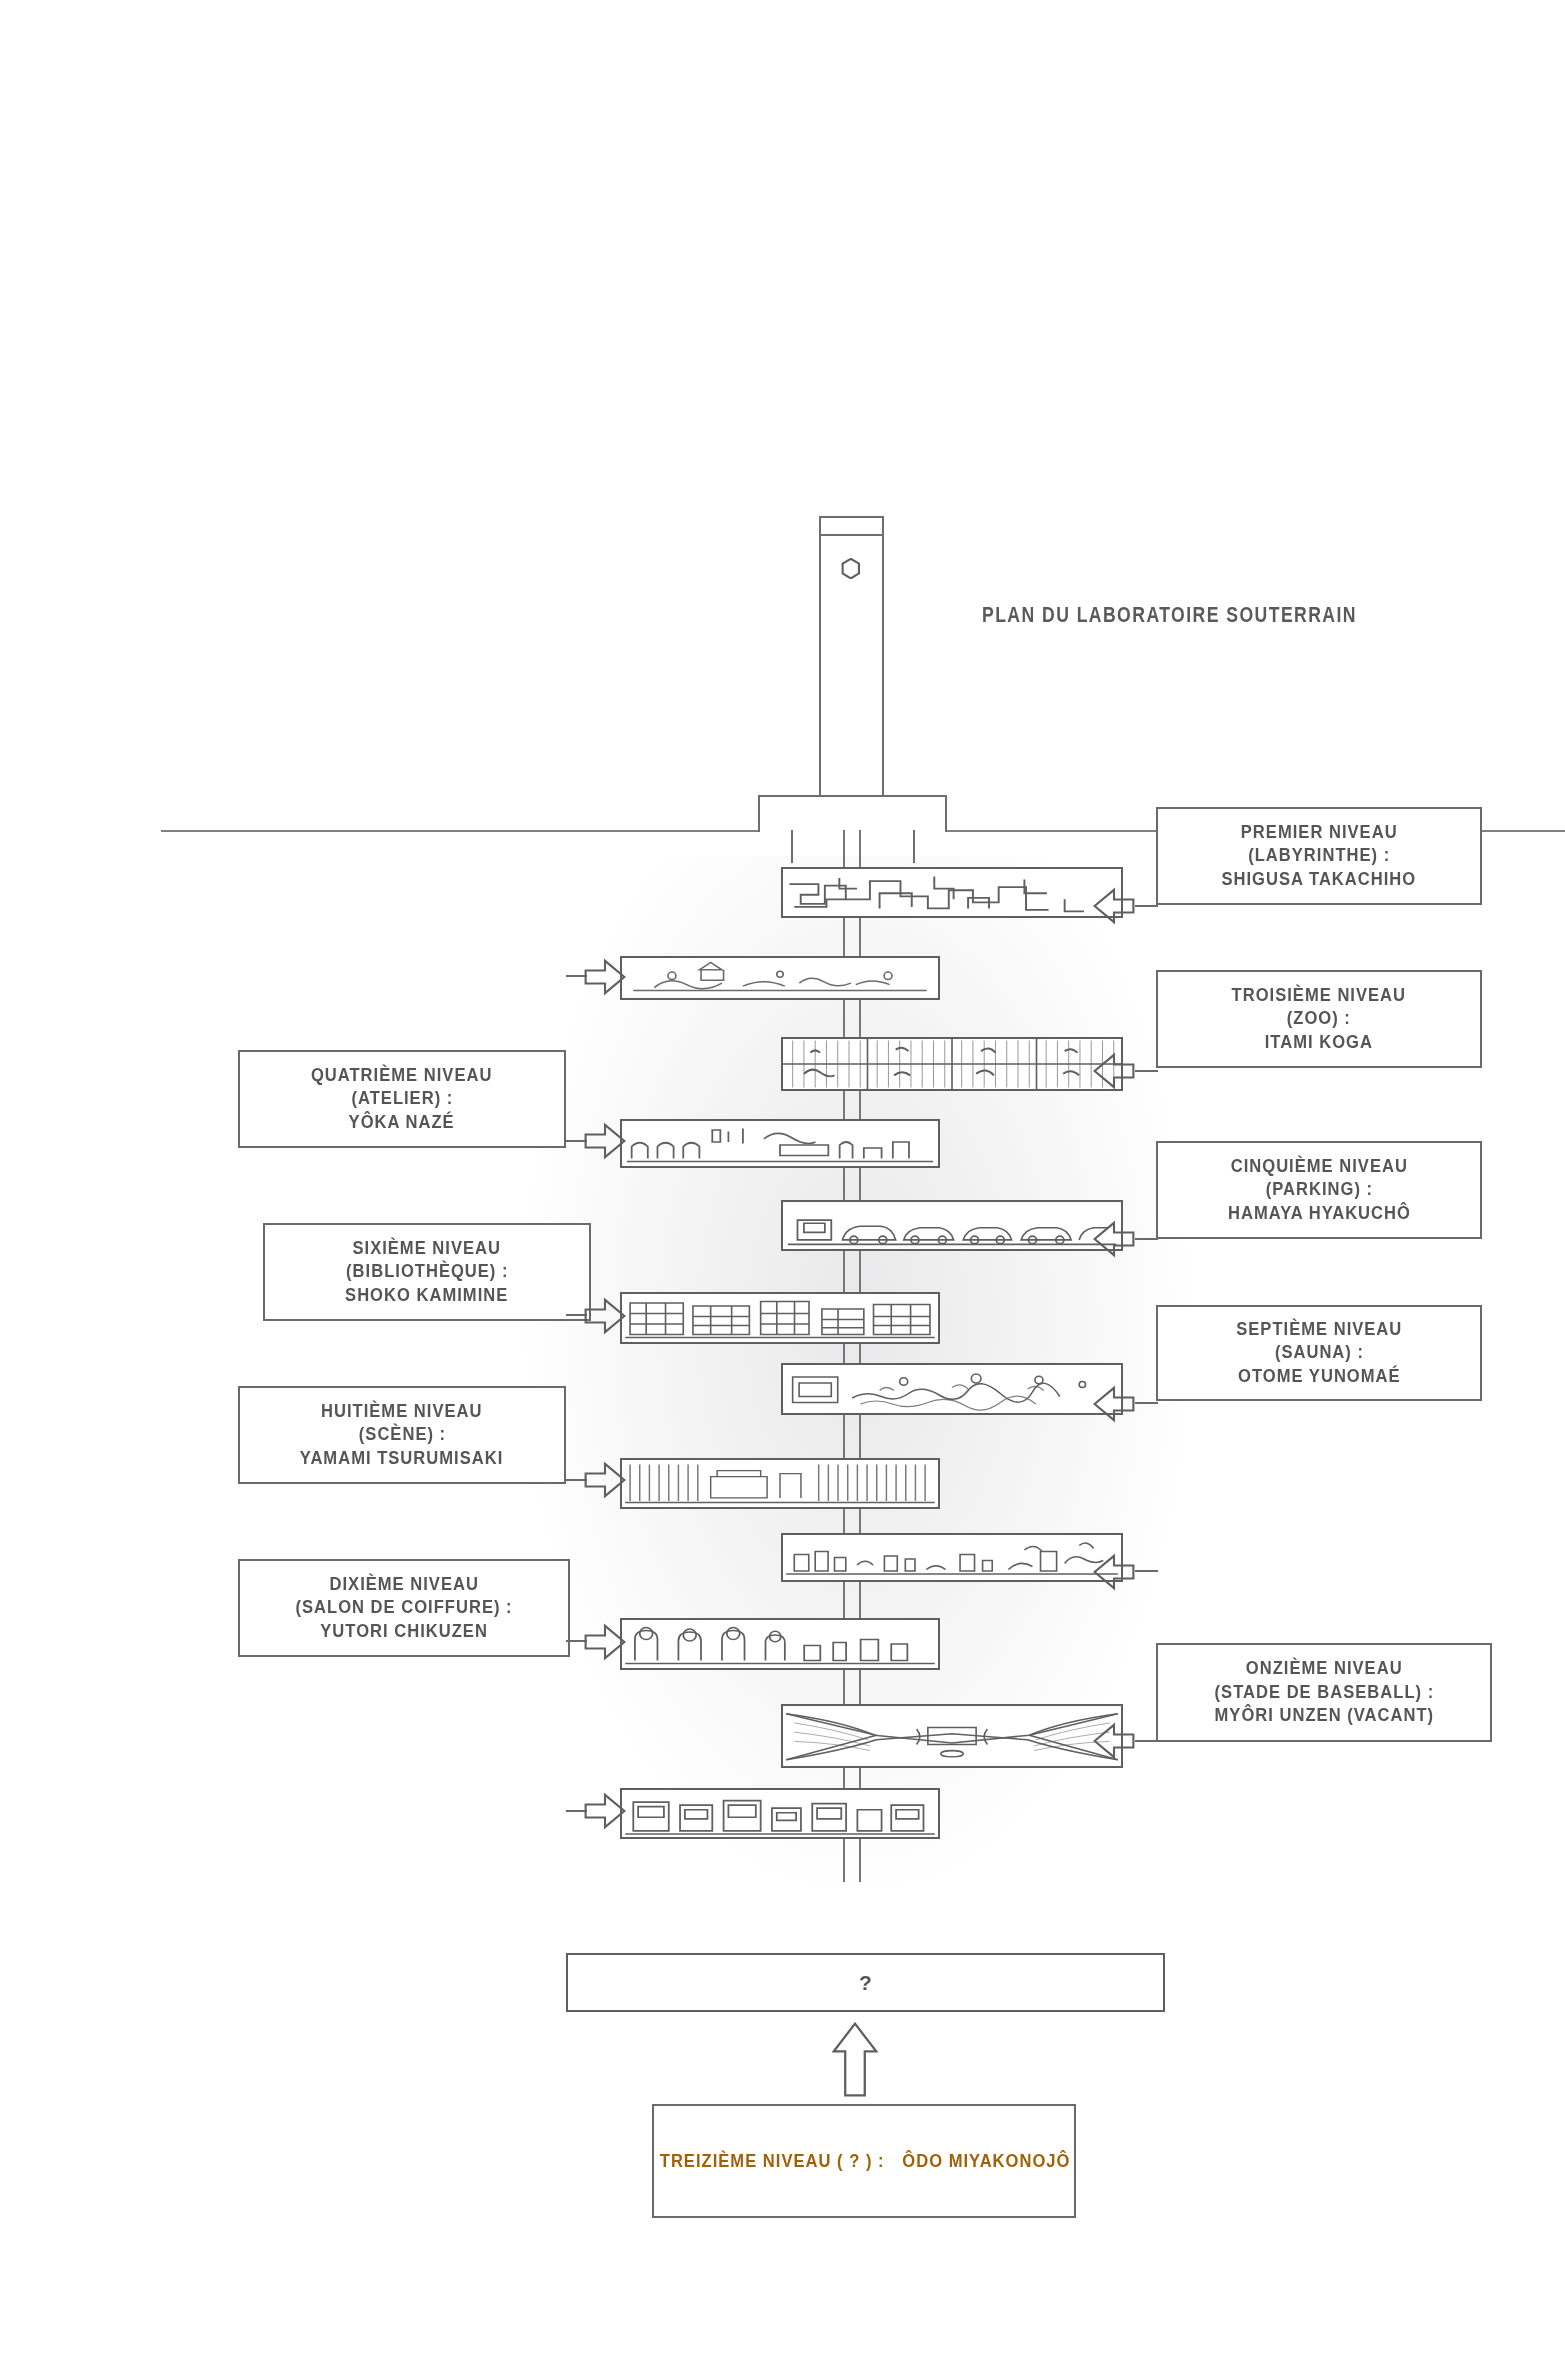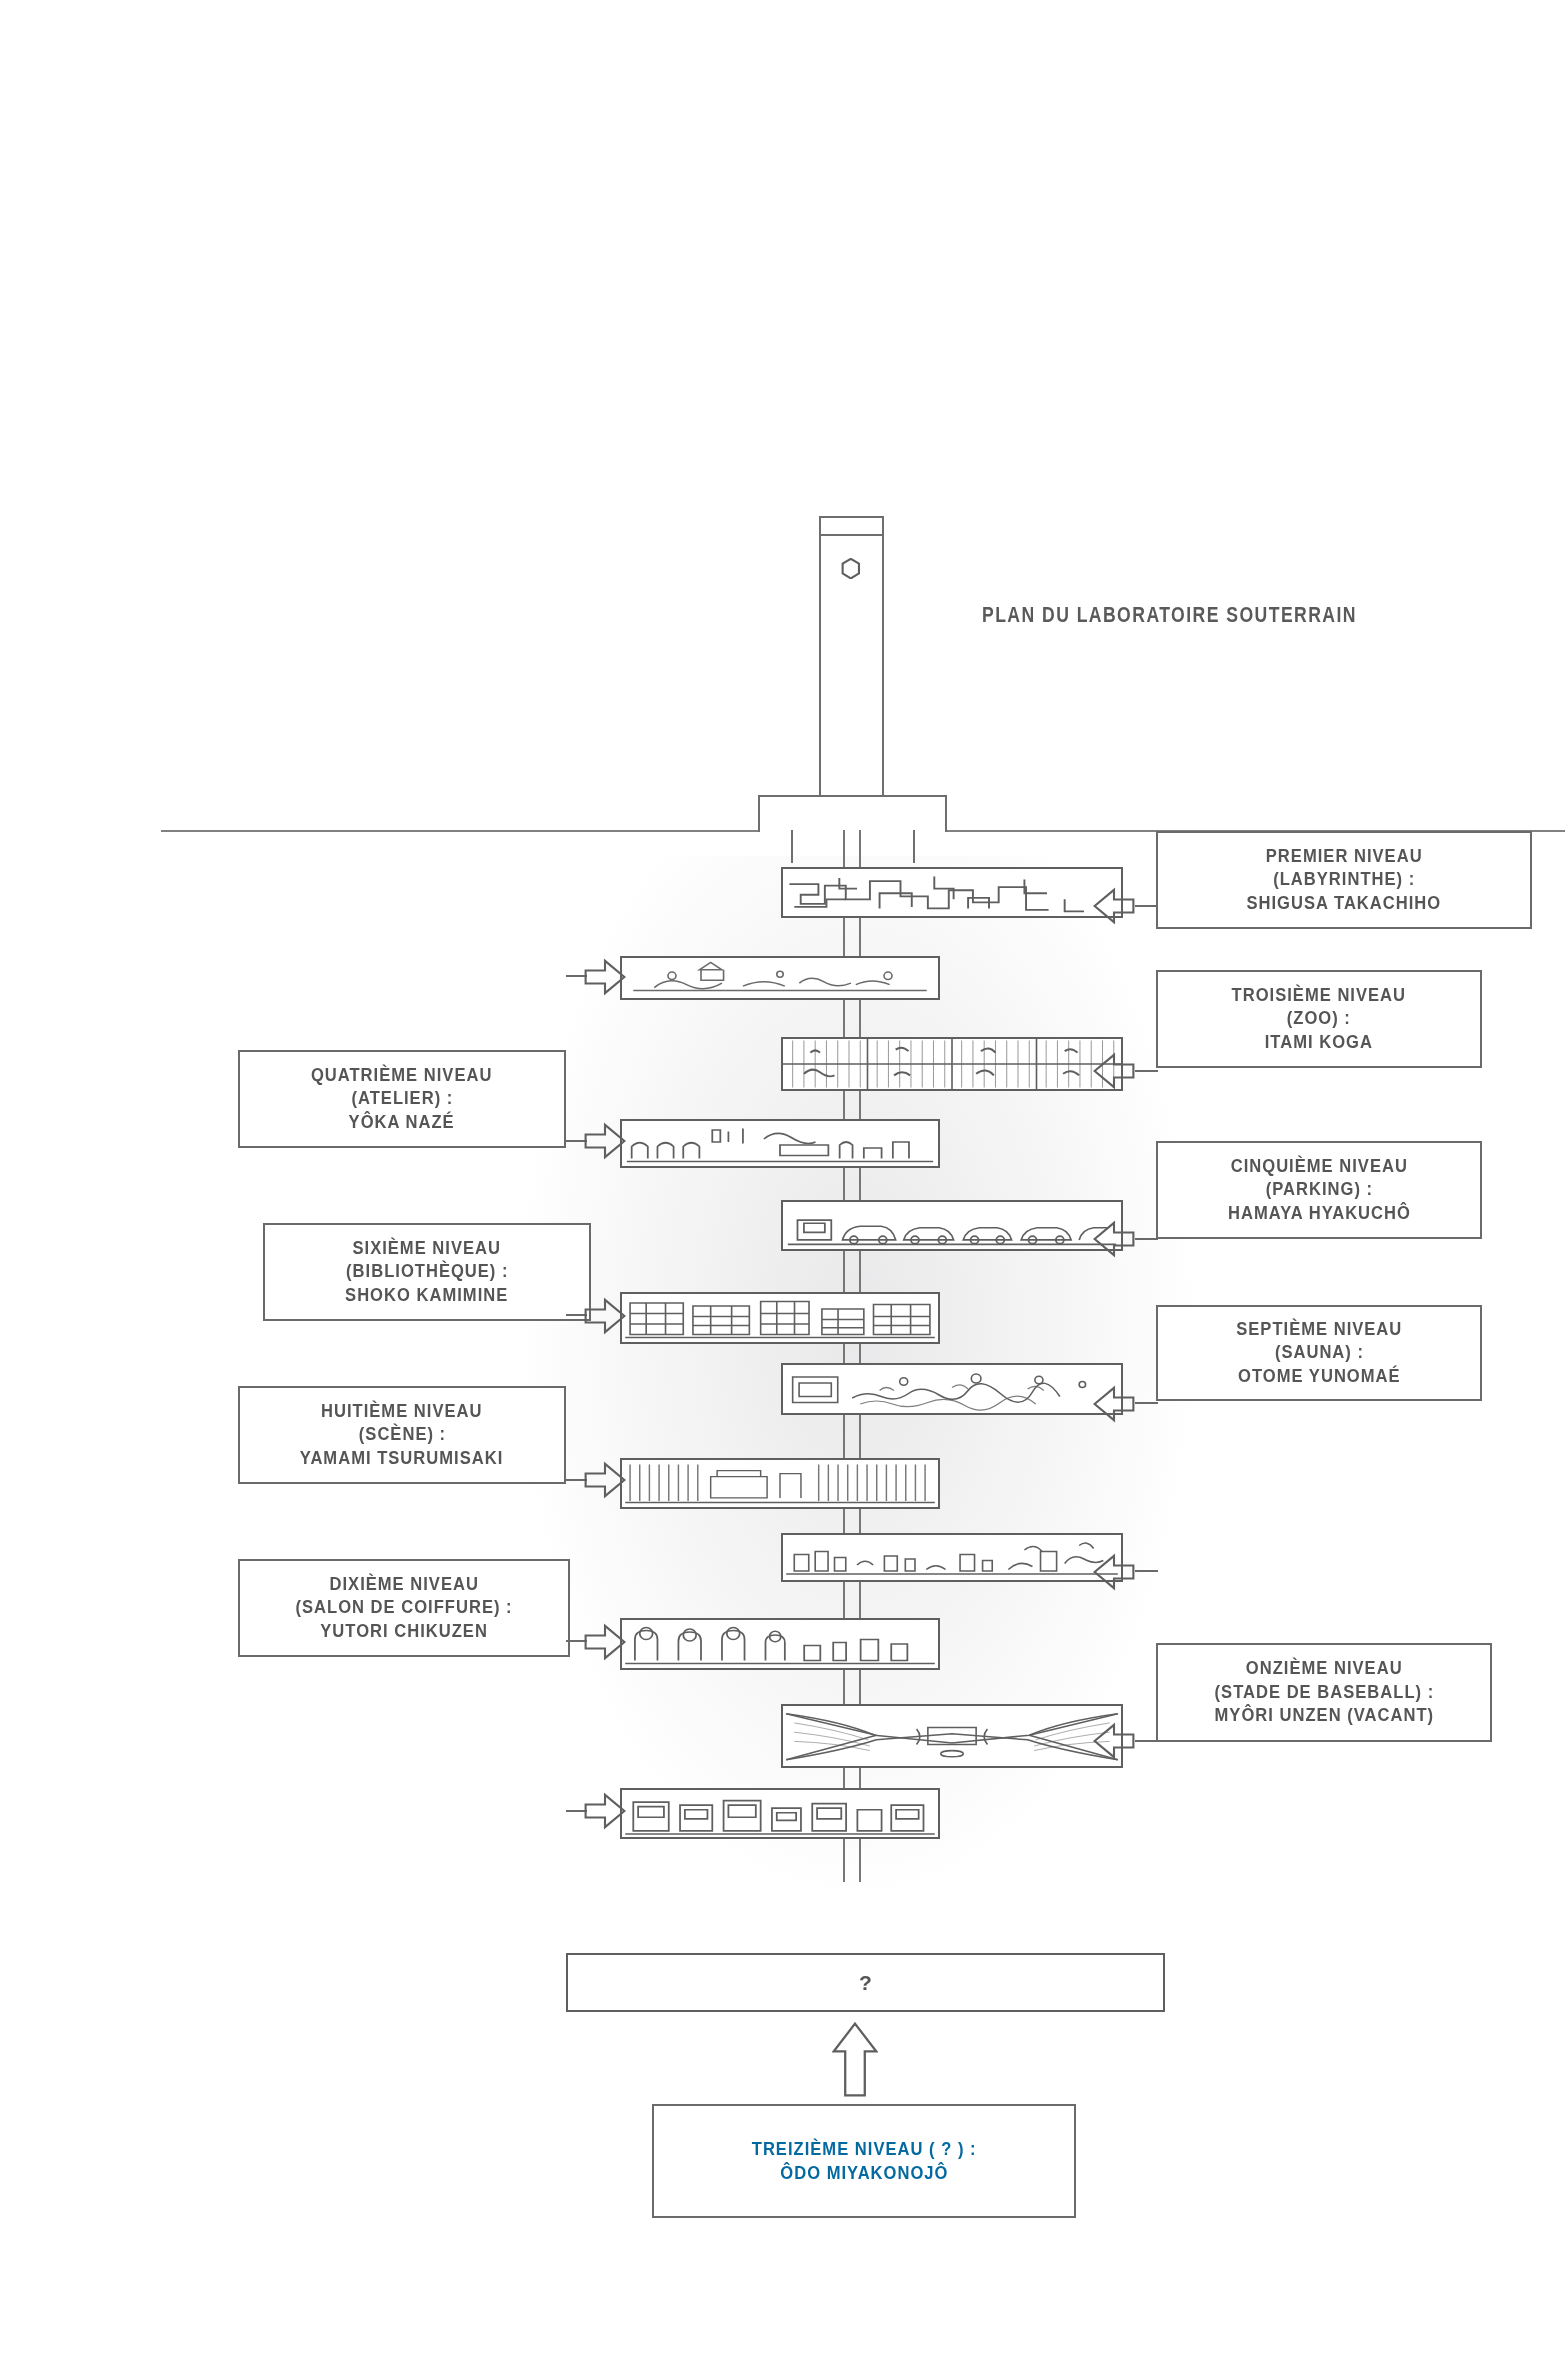--- a/index.html
+++ b/index.html
@@ -93,22 +93,22 @@
   .unknown-bar{
     position:absolute;left:566px;top:1953px;width:599px;height:59px;
     border:2.4px solid #5f5f5f;background:#fff;box-sizing:border-box;
     display:flex;align-items:center;justify-content:center;
   }
   .unknown-bar .q{font-size:21px;font-weight:700;color:#555;}
 
   .bottom-cap{
     position:absolute;left:652px;top:2104px;width:424px;height:114px;
     border:2.4px solid #6a6a6a;background:#fff;box-sizing:border-box;
-    display:flex;flex-direction:column;align-items:center;justify-content:center;
-    text-align:center;line-height:1.35;font-weight:700;color:#0369a1;
+    display:flex;flex-direction:row;align-items:center;justify-content:center;
+    text-align:center;line-height:1.35;font-weight:700;color:#a16207;
   }
   .bottom-cap .ln{font-size:18px;letter-spacing:1.1px;white-space:nowrap;transform:scaleX(.92);}
 
   .up-arrow{position:absolute;left:832px;top:2022px;width:46px;height:75px;}
 </style>
 </head>
 <body>
 
 <div class="stage">
 
@@ -380,21 +380,21 @@
     <div class="ln">YAMAMI TSURUMISAKI</div>
   </div>
 
   <div class="cap" style="left:238px;top:1559px;width:332px;height:98px;text-align:right;">
     <div class="ln">DIXIÈME NIVEAU</div>
     <div class="ln">(SALON DE COIFFURE) :</div>
     <div class="ln">YUTORI CHIKUZEN</div>
   </div>
 
 
-  <div class="cap" style="left:1156px;top:807px;width:376px;height:98px;margin-top:24px;">
+  <div class="cap" style="left:1156px;top:807px;width:326px;height:98px;">
     <div class="ln">PREMIER NIVEAU</div>
     <div class="ln">(LABYRINTHE) :</div>
     <div class="ln">SHIGUSA TAKACHIHO</div>
   </div>
 
   <div class="cap" style="left:1156px;top:1141px;width:326px;height:98px;">
     <div class="ln">CINQUIÈME NIVEAU</div>
     <div class="ln">(PARKING) :</div>
     <div class="ln">HAMAYA HYAKUCHÔ</div>
   </div>

